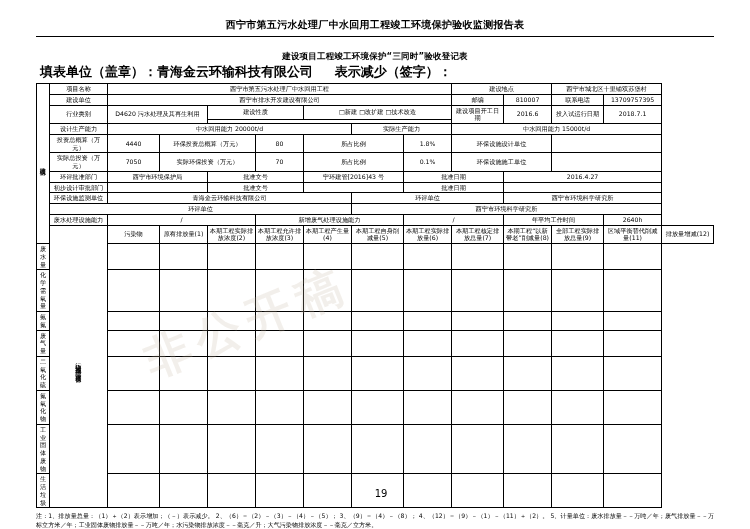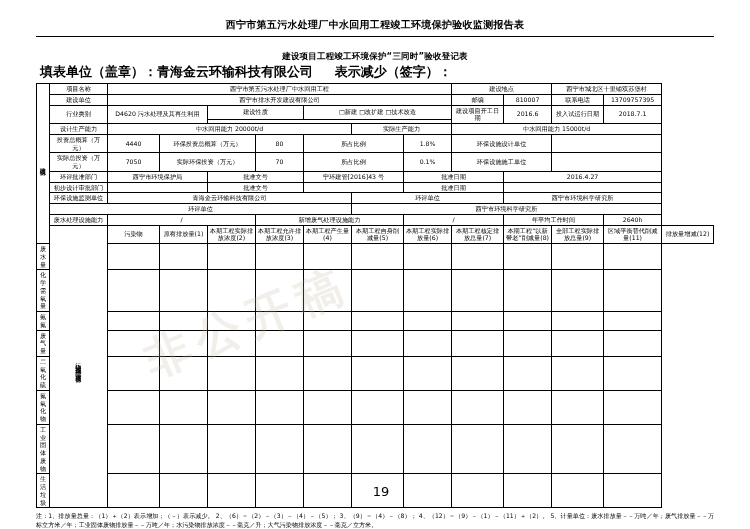--- a/index.html
+++ b/index.html
@@ -77,21 +77,21 @@
     font-size:6.1px;
     line-height:1.5;
     margin-top:3px;
     text-align:justify;
   }
   .pageno{
     position:absolute;
     left:12px;right:0;
     bottom:30px;
     text-align:center;
-    font-size:13px;
+    font-size:10px;
   }
   .wm{
     position:absolute;
     left:150px;top:250px;
     width:420px;height:160px;
     pointer-events:none;
     opacity:0.22;
     transform:rotate(-22deg);
     font-size:46px;
     font-weight:bold;

